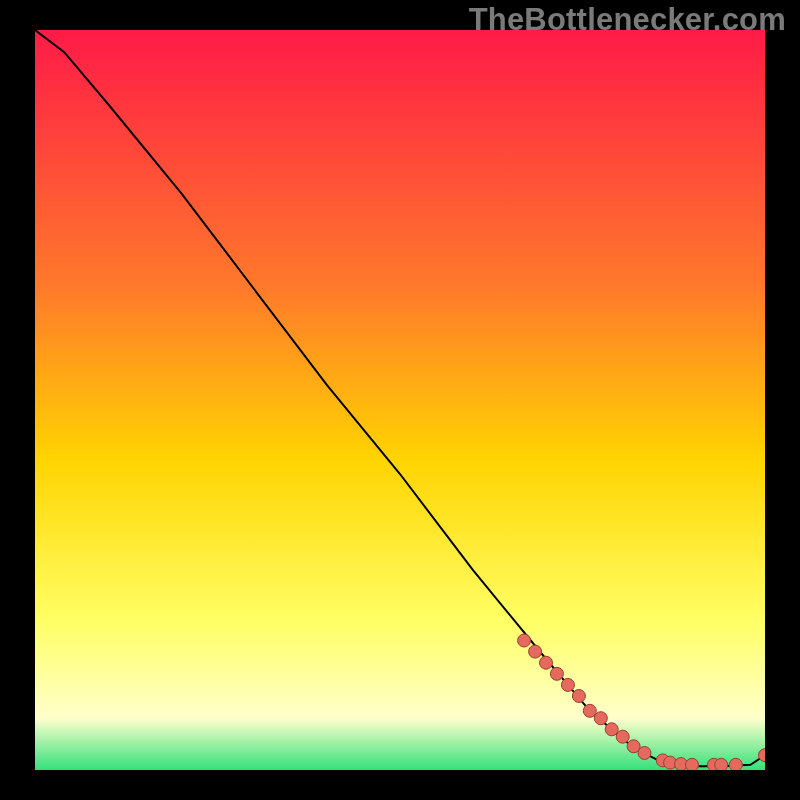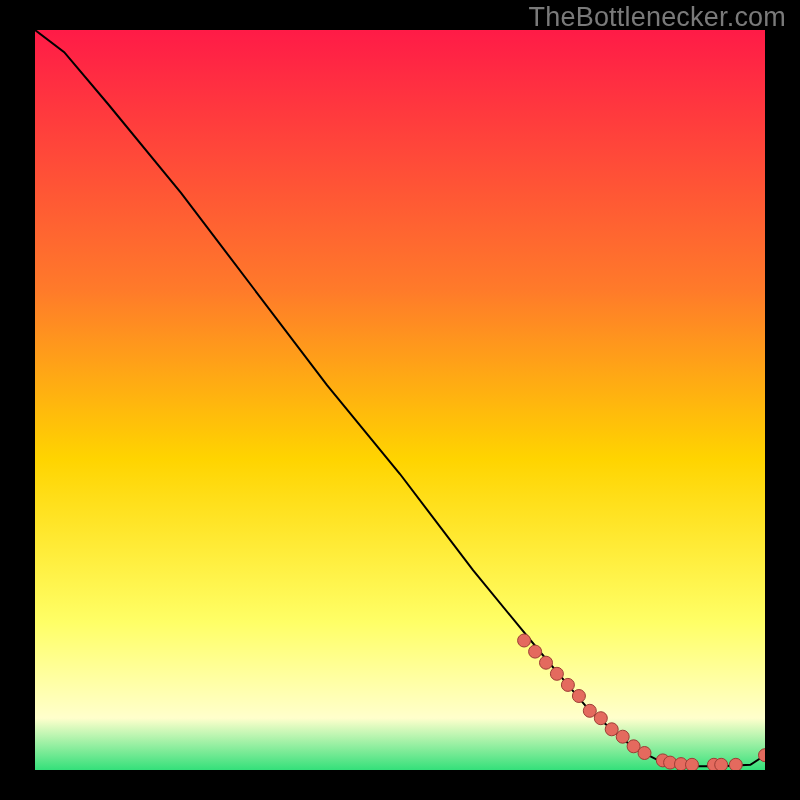--- a/index.html
+++ b/index.html
@@ -15,22 +15,22 @@
     position: relative;
     width: 800px;
     height: 800px;
     background: #000;
   }
   .watermark {
     position: absolute;
     top: 2px;
     right: 14px;
     color: #7a7a7a;
-    font-size: 27px;
-    font-weight: 400;
+    font-size: 31px;
+    font-weight: 700;
     letter-spacing: 0.2px;
     z-index: 20;
     margin-left: 44px;
   }
   .plot-wrap {
     position: absolute;
     left: 35px;
     top: 30px;
     width: 730px;
     height: 740px;

